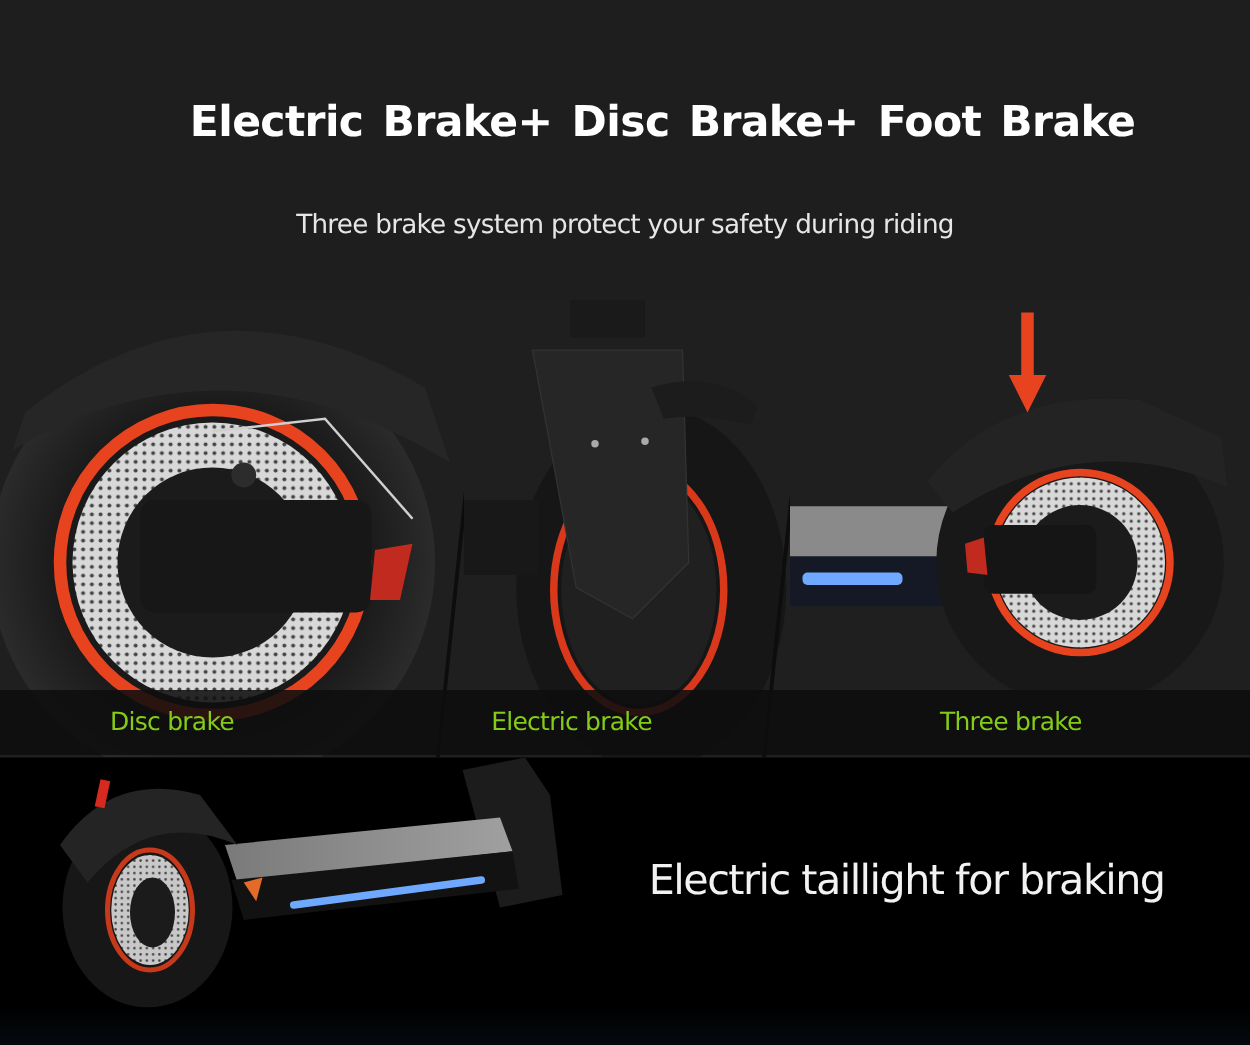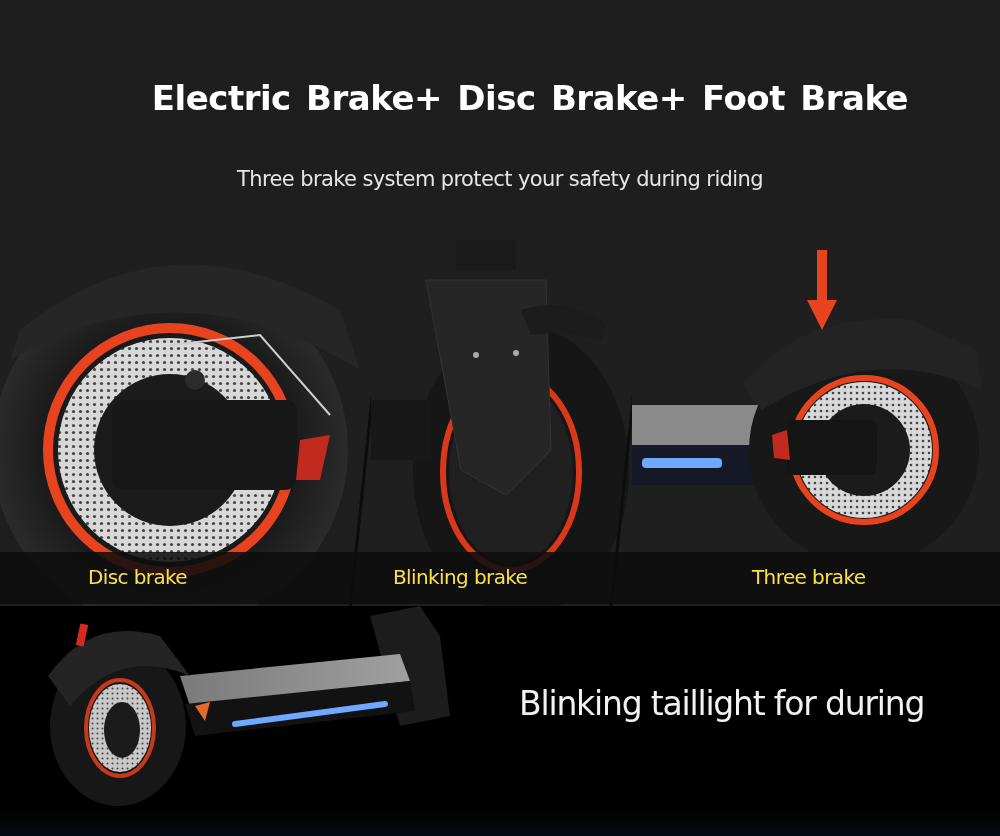--- a/index.html
+++ b/index.html
@@ -19,21 +19,21 @@
 
     .panels { position: absolute; left: 0; top: 240px; width: 1000px; height: 366px; background: #202020; overflow: hidden; }
     .panel { position: absolute; top: 0; height: 366px; overflow: hidden; }
     .panel svg { position: absolute; left: 0; top: 0; }
     .caption-bar {
       position: absolute; left: 0; top: 312px; width: 1000px; height: 52px;
       background: rgba(14,14,14,0.88);
     }
     .caption {
       position: absolute; top: 325px; font-family: "DejaVu Sans", sans-serif;
-      font-size: 20px; color: #fde047; letter-spacing: -0.6px;
+      font-size: 20px; color: #84cc16; letter-spacing: -0.6px;
     }
     .sep { position: absolute; top: 0; width: 3px; height: 366px; background: #0d0d0d; transform: skewX(-6deg); }
 
     .bottom { position: absolute; left: 0; top: 606px; width: 1000px; height: 230px; background: #000; overflow: hidden; }
     .bottom-grad { position: absolute; left: 0; bottom: 0; width: 1000px; height: 30px; background: linear-gradient(#000, #050a10); }
     .taillight-caption {
       position: absolute; left: 519px; top: 78px; font-family: "DejaVu Sans", sans-serif;
       font-size: 33px; color: #f2f2f2; letter-spacing: -1.2px;
     }
   </style>
@@ -110,21 +110,21 @@
       <path d="M140,195 L155,190 L158,220 L142,218 Z" fill="#c12a1e"></path>
       <g>
         <rect x="185" y="10" width="10" height="52" fill="#e8431f"></rect>
         <polygon points="175,60 205,60 190,90" fill="#e8431f"></polygon>
       </g>
     </svg>
   </div>
 
   <div class="caption-bar"></div>
   <div class="caption" style="left:88px;">Disc brake</div>
-  <div class="caption" style="left:393px;">Blinking brake</div>
+  <div class="caption" style="left:393px;">Electric brake</div>
   <div class="caption" style="left:752px;">Three brake</div>
 </div>
 
 <div class="bottom">
   <svg width="520" height="230" viewBox="0 0 520 230" style="position:absolute;left:0;top:0;">
     <defs>
       <pattern id="holes4" width="5" height="5" patternUnits="userSpaceOnUse">
         <rect width="5" height="5" fill="#c8c8c8"></rect>
           <circle cx="2.5" cy="2.5" r="1" fill="#444"></circle>
       </pattern>
@@ -138,15 +138,15 @@
     <polygon points="185,98 410,75 415,105 195,130" fill="#121212"></polygon>
     <line x1="235" y1="118" x2="385" y2="98" stroke="#6fa8ff" stroke-width="6" stroke-linecap="round"></line>
     <ellipse cx="118" cy="120" rx="68" ry="80" fill="#171717"></ellipse>
     <ellipse cx="120" cy="122" rx="34" ry="48" fill="none" stroke="#c8391b" stroke-width="4"></ellipse>
     <ellipse cx="120" cy="122" rx="31" ry="44" fill="url(#holes4)"></ellipse>
     <ellipse cx="122" cy="124" rx="18" ry="28" fill="#1b1b1b"></ellipse>
     <path d="M48,70 Q90,10 160,30 L190,70 Q120,40 70,100 Z" fill="#242424"></path>
     <rect x="78" y="18" width="8" height="22" fill="#d42a20" transform="rotate(12 82 29)"></rect>
     <path d="M195,100 L210,96 L205,115 Z" fill="#e36b2a"></path>
   </svg>
-  <div class="taillight-caption">Blinking taillight for during</div>
+  <div class="taillight-caption">Electric taillight for braking</div>
   <div class="bottom-grad"></div>
 </div>
 
 </body></html>

